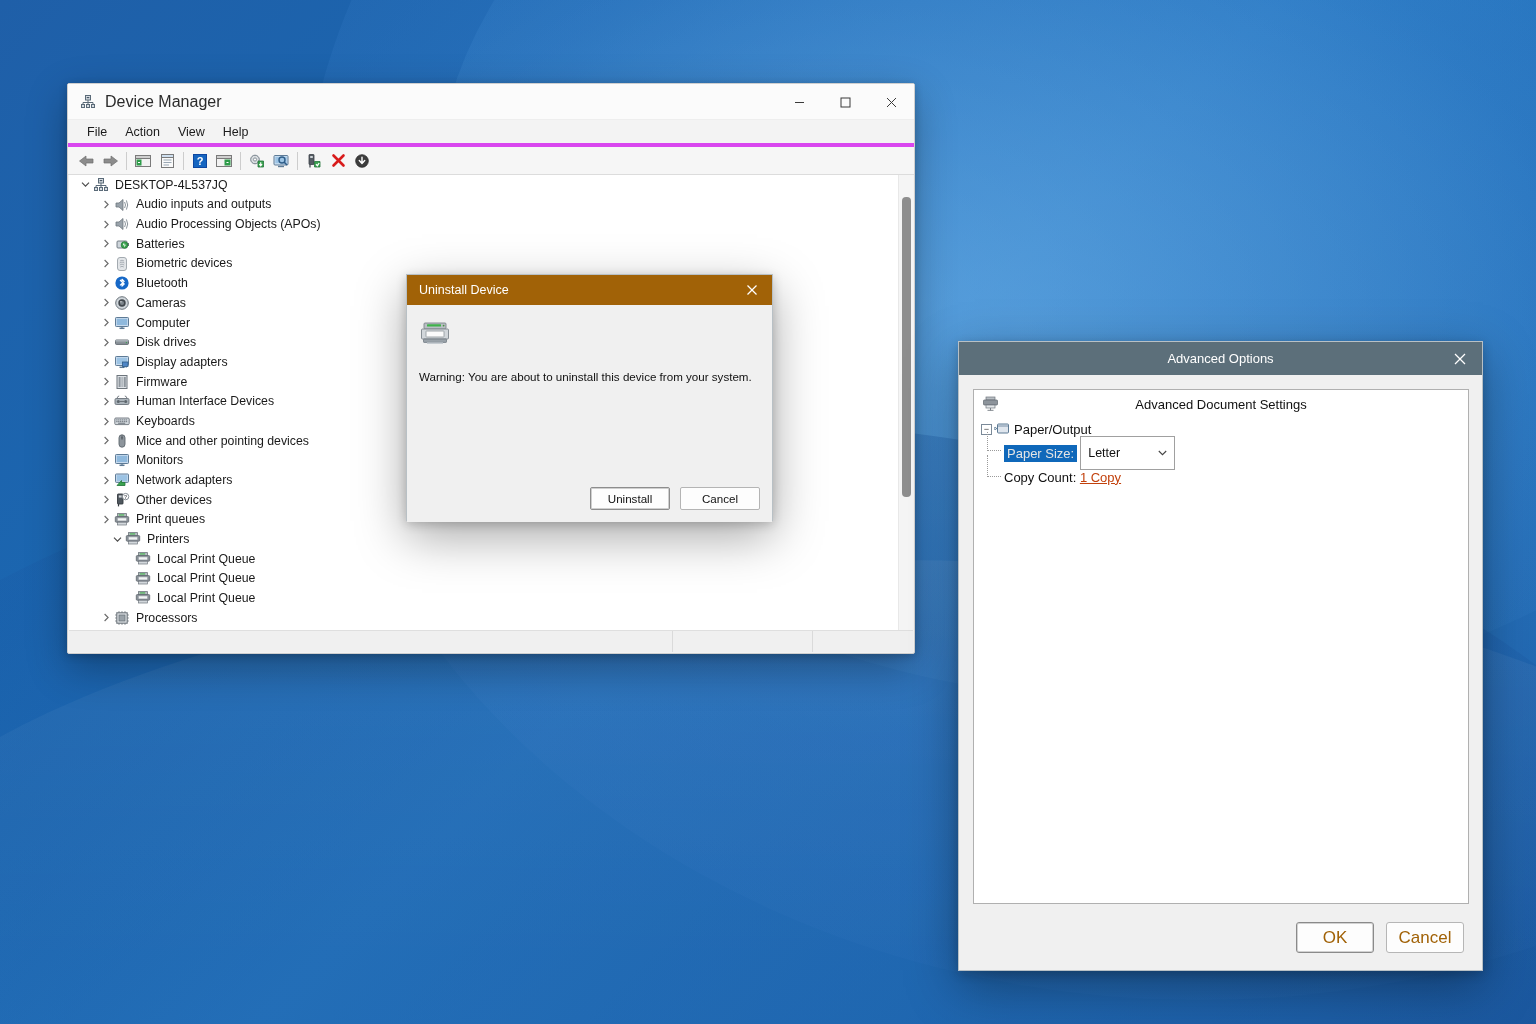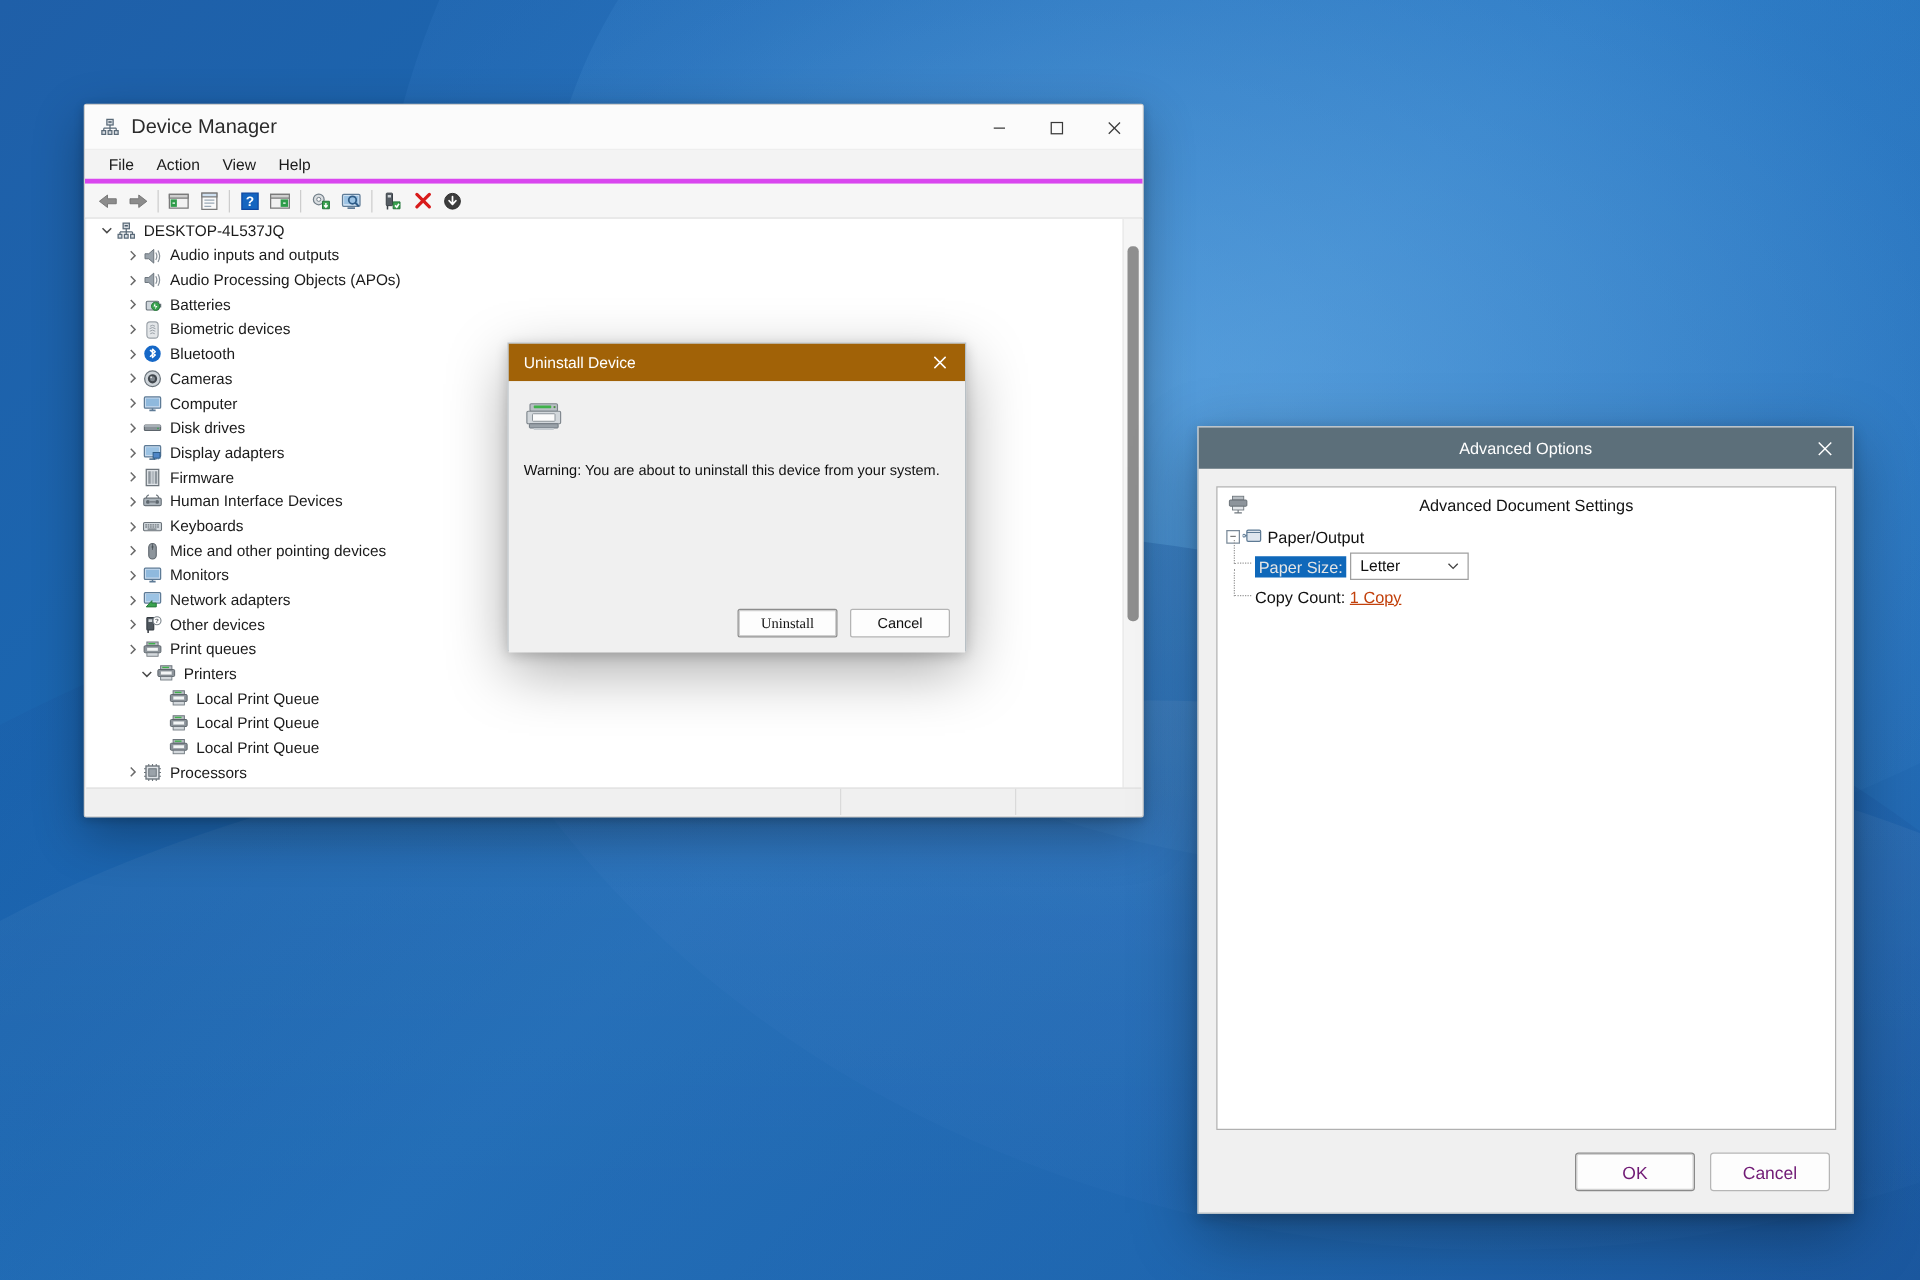--- a/index.html
+++ b/index.html
@@ -225,21 +225,21 @@
   .dlg-btn {
     min-width: 80px; height: 23px;
     font-size: 11.6px;
     color: #111;
     background: #fdfdfd;
     border: 1px solid #b4b4b4;
     border-radius: 2px;
     display: flex; align-items: center; justify-content: center;
     padding: 0 10px;
   }
-  .dlg-btn.default { border-color: #8d8d8d; box-shadow: 0 0 0 1px #cfcfcf inset; font-family: Liberation Serif, serif; }
+  .dlg-btn.default { border-color: #8d8d8d; box-shadow: 0 0 0 1px #cfcfcf inset; }
 
   
   #advanced-dialog {
     position: absolute;
     left: 958px; top: 341px;
     width: 525px; height: 630px;
     background: #f0f0f0;
     border: 1px solid #b8c0c5;
     box-shadow: 0 16px 48px rgba(0,0,0,0.34), 0 3px 10px rgba(0,0,0,0.20);
   }
@@ -297,21 +297,21 @@
     margin-right: 4px;
     flex: none;
   }
   #ao-highlight {
     background: #0f68ba;
     color: #e5e5e5;
     padding: 1px 3px;
     font-size: 13px;
   }
   #ao-combo {
-    width: 95px; height: 22px;
+    width: 95px; height: 34px;
     background: #ffffff;
     border: 1px solid #a0a0a0;
     display: flex; align-items: center;
     position: relative;
     margin-left: 3px;
     font-size: 12.5px; color: #111;
   }
   #ao-combo-value { padding-left: 7px; }
   #ao-combo-arrow {
     position: absolute; right: 7px; top: 50%;
@@ -321,23 +321,23 @@
   #ao-copy-link {
     color: #c2410c;
     text-decoration: underline;
   }
   #ao-buttons {
     position: absolute;
     right: 18px; bottom: 17px;
     display: flex; gap: 12px;
   }
   .ao-btn {
-    width: 96px; height: 31px;
-    font-size: 14px;
-    color: #701a75;
+    width: 78px; height: 31px;
+    font-size: 17px;
+    color: #a16207;
     background: #fdfdfd;
     border: 1px solid #b6b6b6;
     border-radius: 3px;
     display: flex; align-items: center; justify-content: center;
   }
   .ao-btn.default { border: 1px solid #8a8a8a; box-shadow: 0 0 0 1px #d2d2d2 inset; }
 
   .tree-elbow {
     position: absolute;
     border-left: 1px dotted #9a9a9a;

